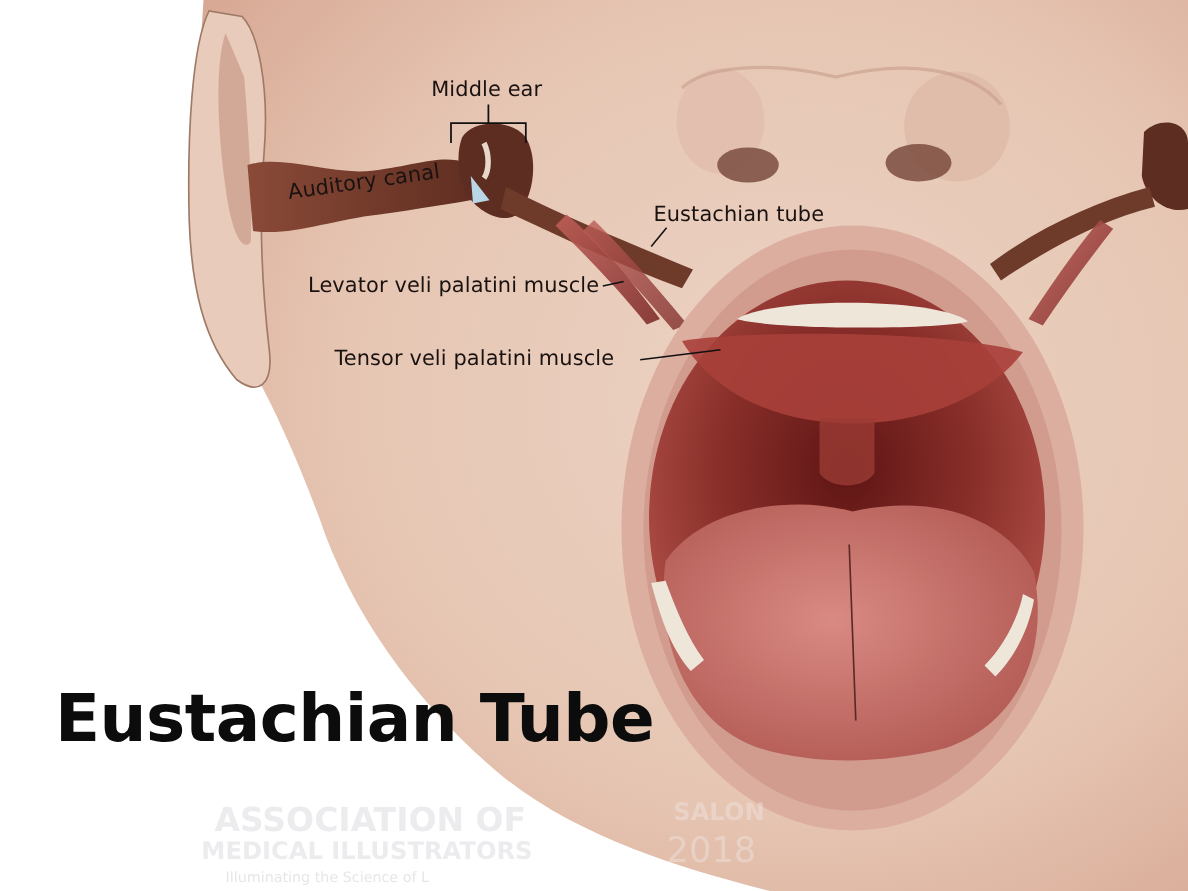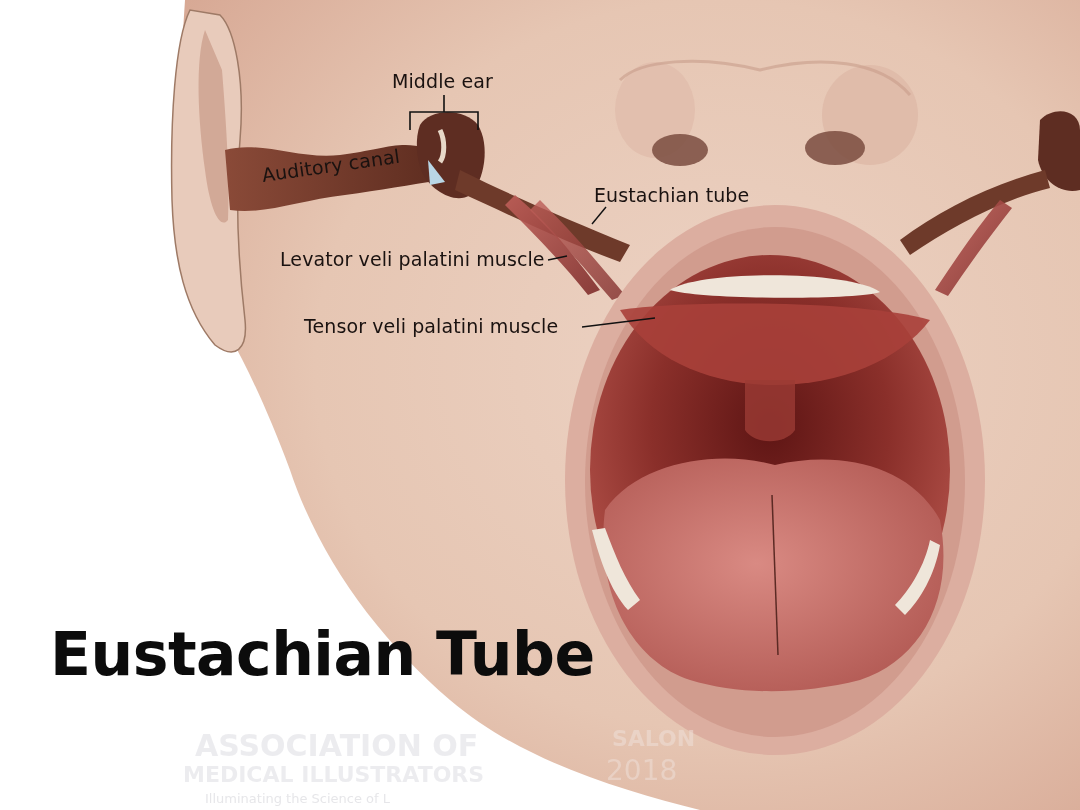--- a/index.html
+++ b/index.html
@@ -92,18 +92,18 @@
   <div class="label" style="left:392px; top:70px;">Middle ear</div>
   <div class="label" style="left:262px; top:164px; transform: rotate(-8deg); transform-origin: left center; color:#1a1210;">Auditory canal</div>
   <div class="label" style="left:594px; top:184px;">Eustachian tube</div>
   <div class="label" style="left:280px; top:248px;">Levator veli palatini muscle</div>
   <div class="label" style="left:304px; top:315px;text-align:center;">Tensor veli palatini muscle</div>
 
   <div class="wm" style="left:175px; top:728px; font-size:30px;margin-left:20px;">ASSOCIATION OF</div>
   <div class="wm" style="left:183px; top:762px; font-size:22px;">MEDICAL ILLUSTRATORS</div>
   <div class="wm-thin" style="left:205px; top:791px; font-size:13px;">Illuminating the Science of L</div>
   <div class="wm" style="left:612px; top:726px; font-size:22px; color:rgba(240,225,220,0.5);">SALON</div>
-  <div class="wm-thin" style="left:606px; top:754px; font-size:28px; font-weight:normal; color:rgba(240,225,220,0.5);">2018</div>
+  <div class="wm-thin" style="left:606px; top:754px; font-size:32px; font-weight:normal; color:rgba(240,225,220,0.5);">2018</div>
 
   <div class="title">
     <div>Eustachian Tube</div>
   </div>
 </div>
 
 </body></html>

